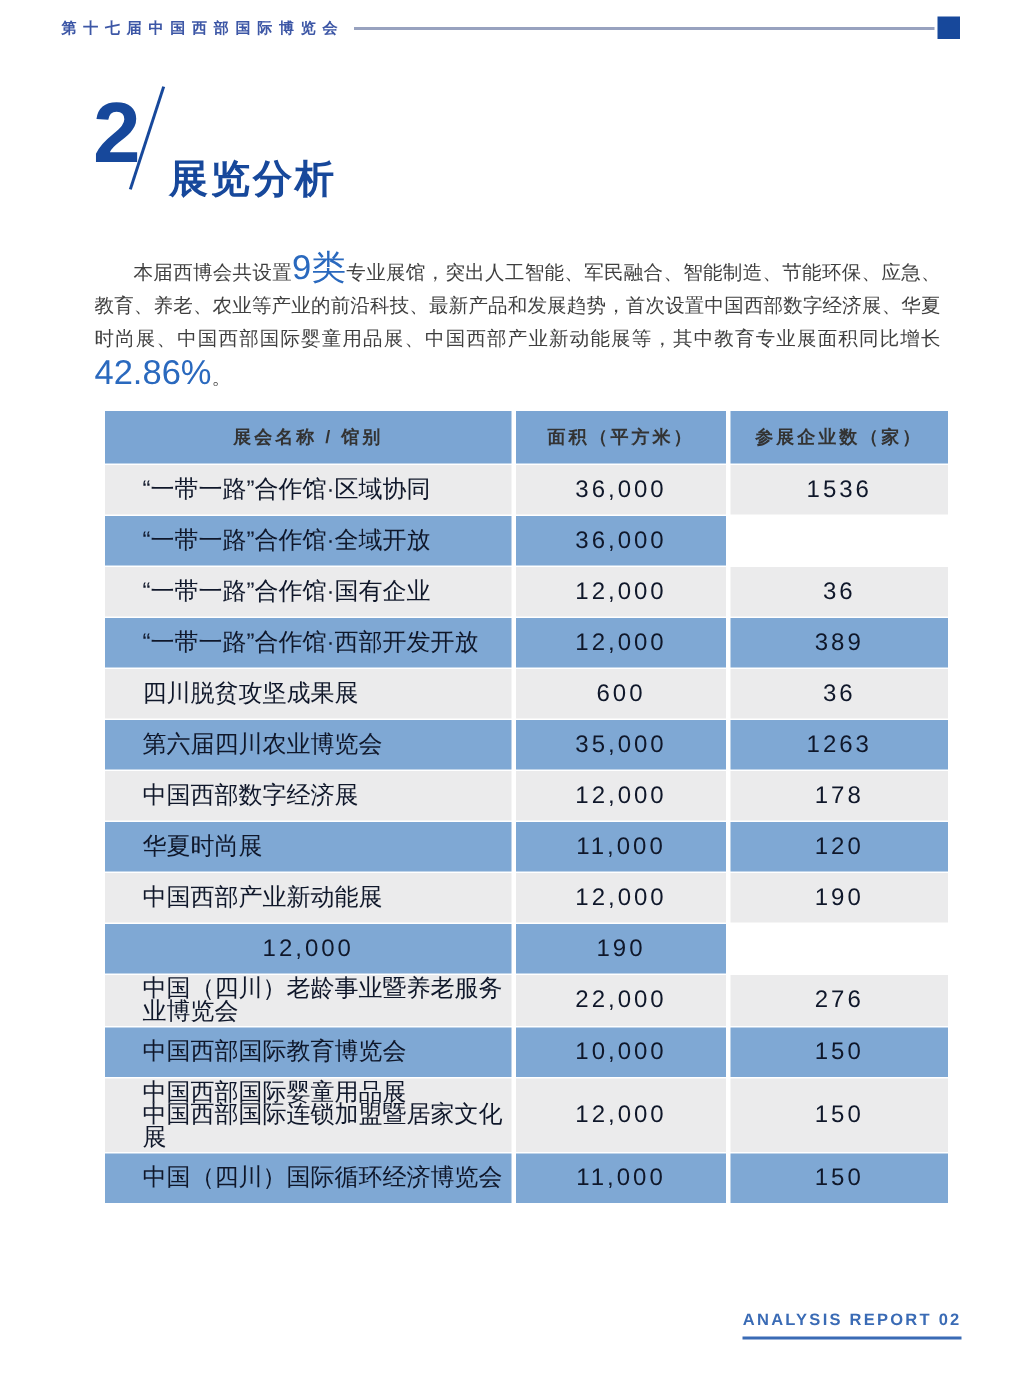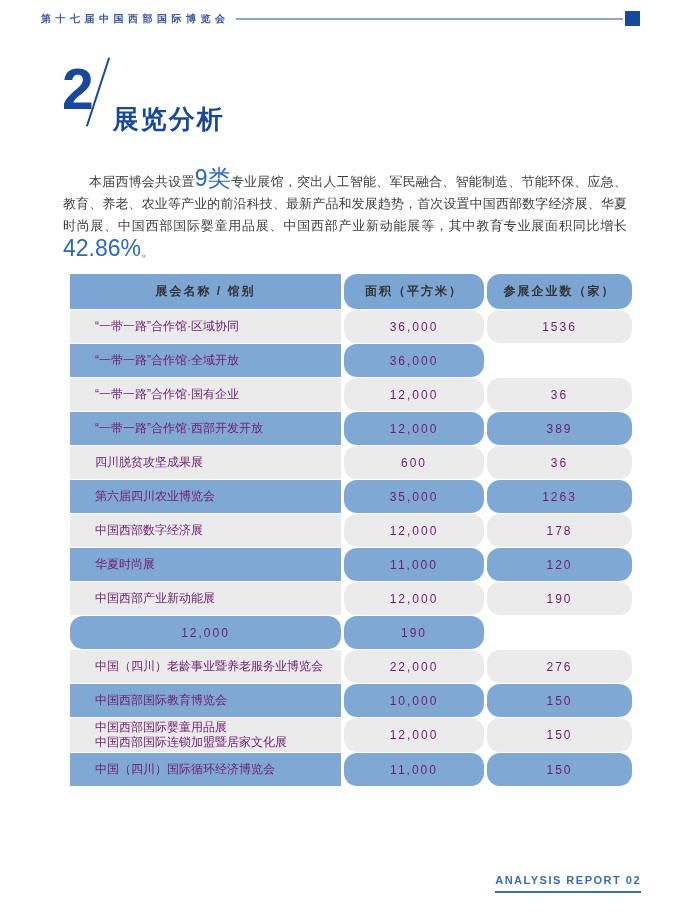--- a/index.html
+++ b/index.html
@@ -25,24 +25,24 @@
     position:absolute; left:63px; top:154px; width:564px;
     font-size:13px; line-height:22px; color:#3f3f3f; text-align:justify; text-indent:2em;
   }
   .hl { color:var(--highlight,#2a69be); font-size:23px; line-height:22px; }
 
   
   .expo-table { position:absolute; left:70px; top:274px; width:446px; display:flex; flex-direction:column; gap:1px; }
   .trow { display:grid; grid-template-columns:271px 140px 145px; gap:3px; }
   .tcell {
     display:flex; align-items:center; justify-content:center;
-    font-size:12px; color:#701a75; min-height:33px; padding:2px 0; box-sizing:border-box;
+    font-size:16px; color:#0f172a; min-height:33px; padding:2px 0; box-sizing:border-box;
   }
   .tcell.c1 { justify-content:flex-start; padding-left:25px; white-space:pre-line; line-height:15px; text-align:left; }
-  .tcell.c2, .tcell.c3 { letter-spacing:2px;border-radius:13px; }
+  .tcell.c2, .tcell.c3 { letter-spacing:2px; }
   .thead .tcell {
     background:var(--table-header-bg,#7ba5d3); font-weight:700; letter-spacing:2px;
     color:#333333; min-height:35px; font-size:12px;
   }
   .thead .tcell.c1 { justify-content:center; padding-left:0; }
   .alt-gray .tcell { background:var(--table-row-gray,#ebebec); }
   .alt-blue .tcell { background:var(--table-row-blue,#7fa8d4); }
 
   
   .footer {

